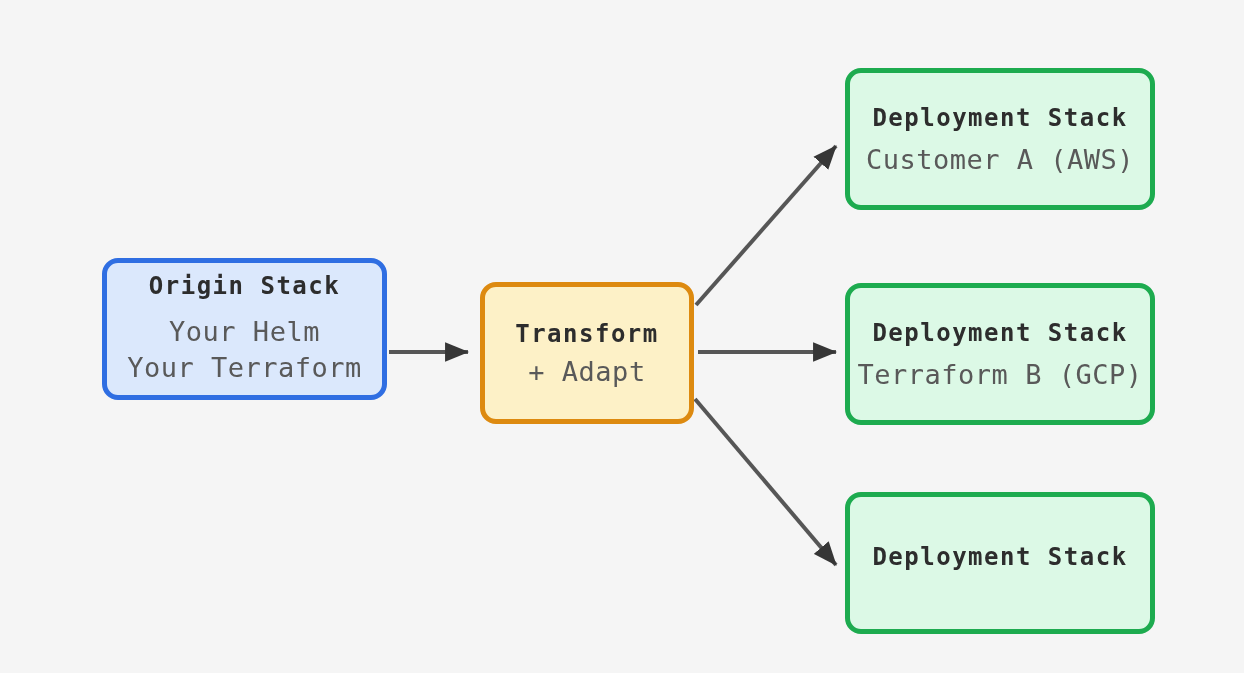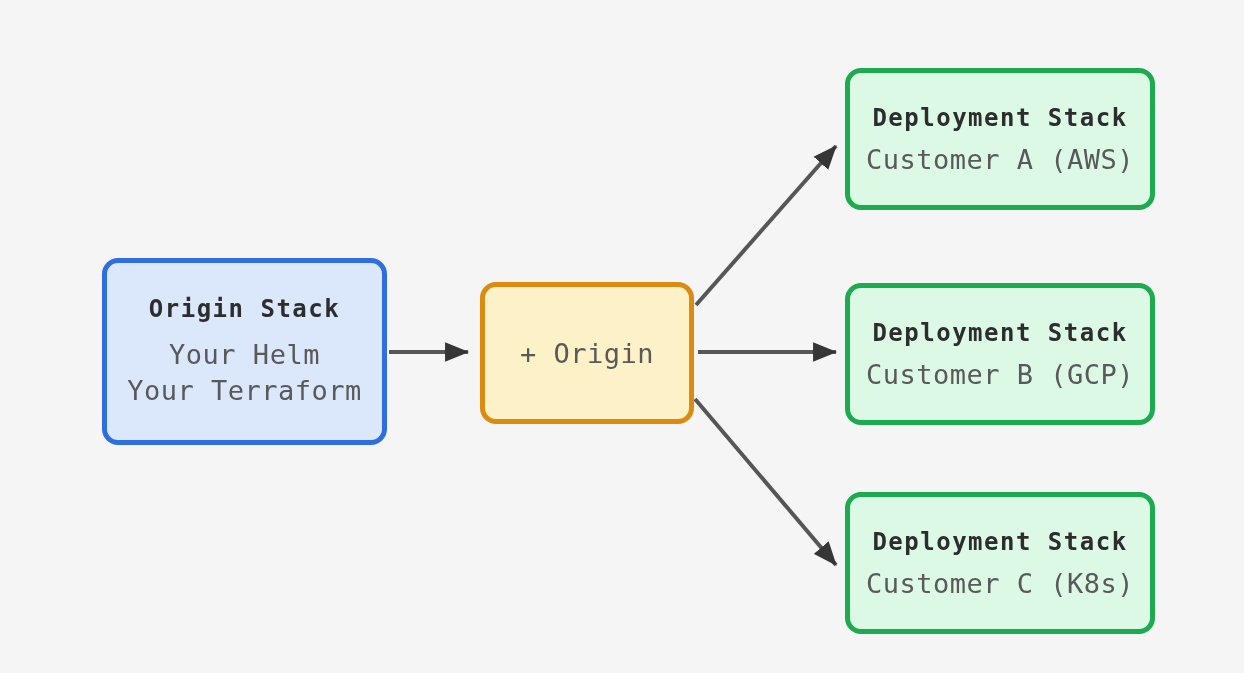--- a/index.html
+++ b/index.html
@@ -42,21 +42,21 @@
     white-space: nowrap;
   }
   .node-sub {
     font-size: 27px;
     letter-spacing: 0.5px;
     color: var(--subtitle_text, #595959);
     white-space: nowrap;
   }
   .node-origin {
     left: 102px; top: 258px;
-    width: 285px; height: 187px;
+    width: 285px; height: 142px;
     background: var(--origin_fill, #dbe8fc);
     border-color: var(--origin_border, #2f6ee2);
   }
   .node-origin .node-title { margin-bottom: 14px; }
   .node-origin .node-sub { line-height: 36px; }
   .node-transform {
     left: 480px; top: 282px;
     width: 214px; height: 142px;
     background: var(--transform_fill, #fdf1c7);
     border-color: var(--transform_border, #dd8a10);
@@ -90,31 +90,31 @@
     <line x1="695" y1="399" x2="836" y2="565" stroke="#565656" stroke-width="4" marker-end="url(#arrowhead)"></line>
   </svg>
 
   <div class="node node-origin">
     <div class="node-title">Origin Stack</div>
     <div class="node-sub">Your Helm</div>
     <div class="node-sub">Your Terraform</div>
   </div>
 
   <div class="node node-transform">
-    <div class="node-sub">+ Origin</div>
+    <div class="node-title">Transform</div>
+    <div class="node-sub">+ Adapt</div>
   </div>
 
   <div class="node node-deploy node-deploy-a">
     <div class="node-title">Deployment Stack</div>
     <div class="node-sub">Customer A (AWS)</div>
   </div>
 
   <div class="node node-deploy node-deploy-b">
     <div class="node-title">Deployment Stack</div>
-    <div class="node-sub">Customer B (GCP)</div>
+    <div class="node-sub">Terraform B (GCP)</div>
   </div>
 
   <div class="node node-deploy node-deploy-c">
     <div class="node-title">Deployment Stack</div>
-    <div class="node-sub">Customer C (K8s)</div>
   </div>
 
 </div>
 
 </body></html>

